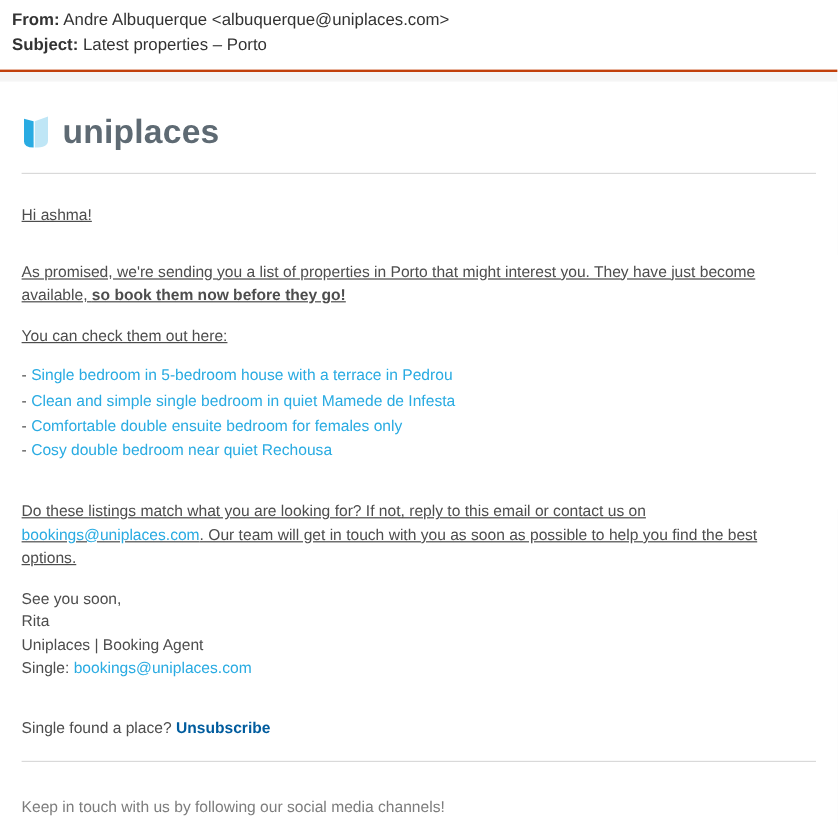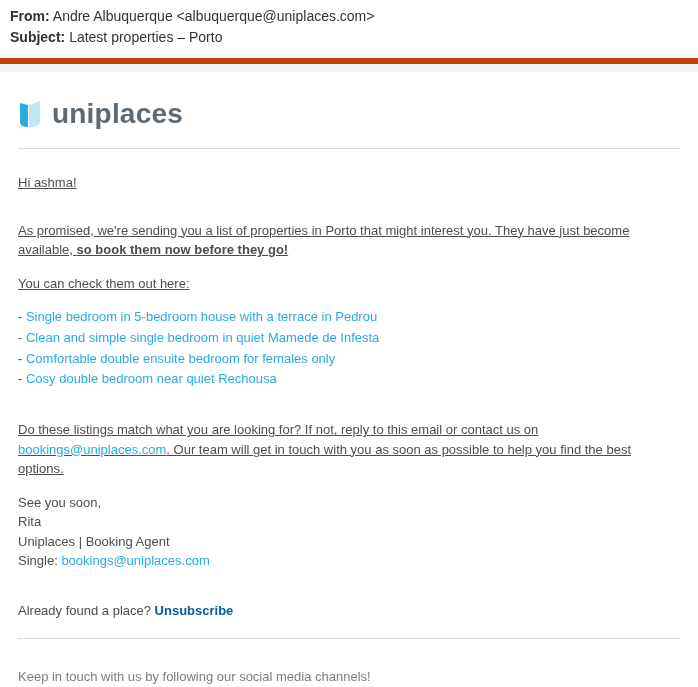--- a/index.html
+++ b/index.html
@@ -1,17 +1,17 @@
 <!DOCTYPE html>
 <html><head>
 <meta charset="utf-8">
 <style>
 * { margin: 0; padding: 0; box-sizing: border-box; }
 body { font-family: Arial, Helvetica, sans-serif; width: 698px; background: #fff; color: #333; }
-.header-meta { padding: 6px 10px 10px 10px; font-size: 14px; line-height: 1.5; border-bottom: 6px solid #c2410c; }
+.header-meta { padding: 6px 10px 10px 10px; font-size: 14px; line-height: 1.5; border-bottom: 2px solid #c2410c; }
 .header-meta strong { font-weight: bold; }
 .outer { background: #f5f5f5; padding: 8px 0; }
 .sheet { background: #fff; margin: 0; padding: 18px 18px 20px 18px; }
 .logo-wrap { display:flex; align-items:center; gap:8px; padding: 8px 0 18px 0; }
 .logo-text { font-size: 28px; font-weight: 600; color: #5e6a73; letter-spacing: .2px; font-family: Arial, sans-serif; }
 .logo-icon svg { display:block; }
 hr.sep { border: none; border-top: 1px solid #d9d9d9; margin: 0 0 24px 0; }
 hr.sep2 { border: none; border-top: 1px solid #d9d9d9; margin: 18px 0 30px 0; }
 .body-text { font-size: 13px; color: #4d4d4d; line-height: 1.5; }
 .body-text p { margin-bottom: 14px; text-decoration: underline; }
@@ -77,21 +77,21 @@
       <div class="signoff">
         <div>See you soon,</div>
         <div>Rita</div>
         <div>Uniplaces | Booking Agent</div>
         <div>
           <span>Single: </span><a href="#" class="contact-link">bookings@uniplaces.com</a>
         </div>
       </div>
 
       <div class="unsub">
-        <span>Already found a place? </span><a href="#">Unsubscribe</a>
+        <span>Single found a place? </span><a href="#">Unsubscribe</a>
       </div>
     </div>
 
     <hr class="sep2">
 
     <div class="social-text">Keep in touch with us by following our social media channels!</div>
 
   </div>
 </div>
 

